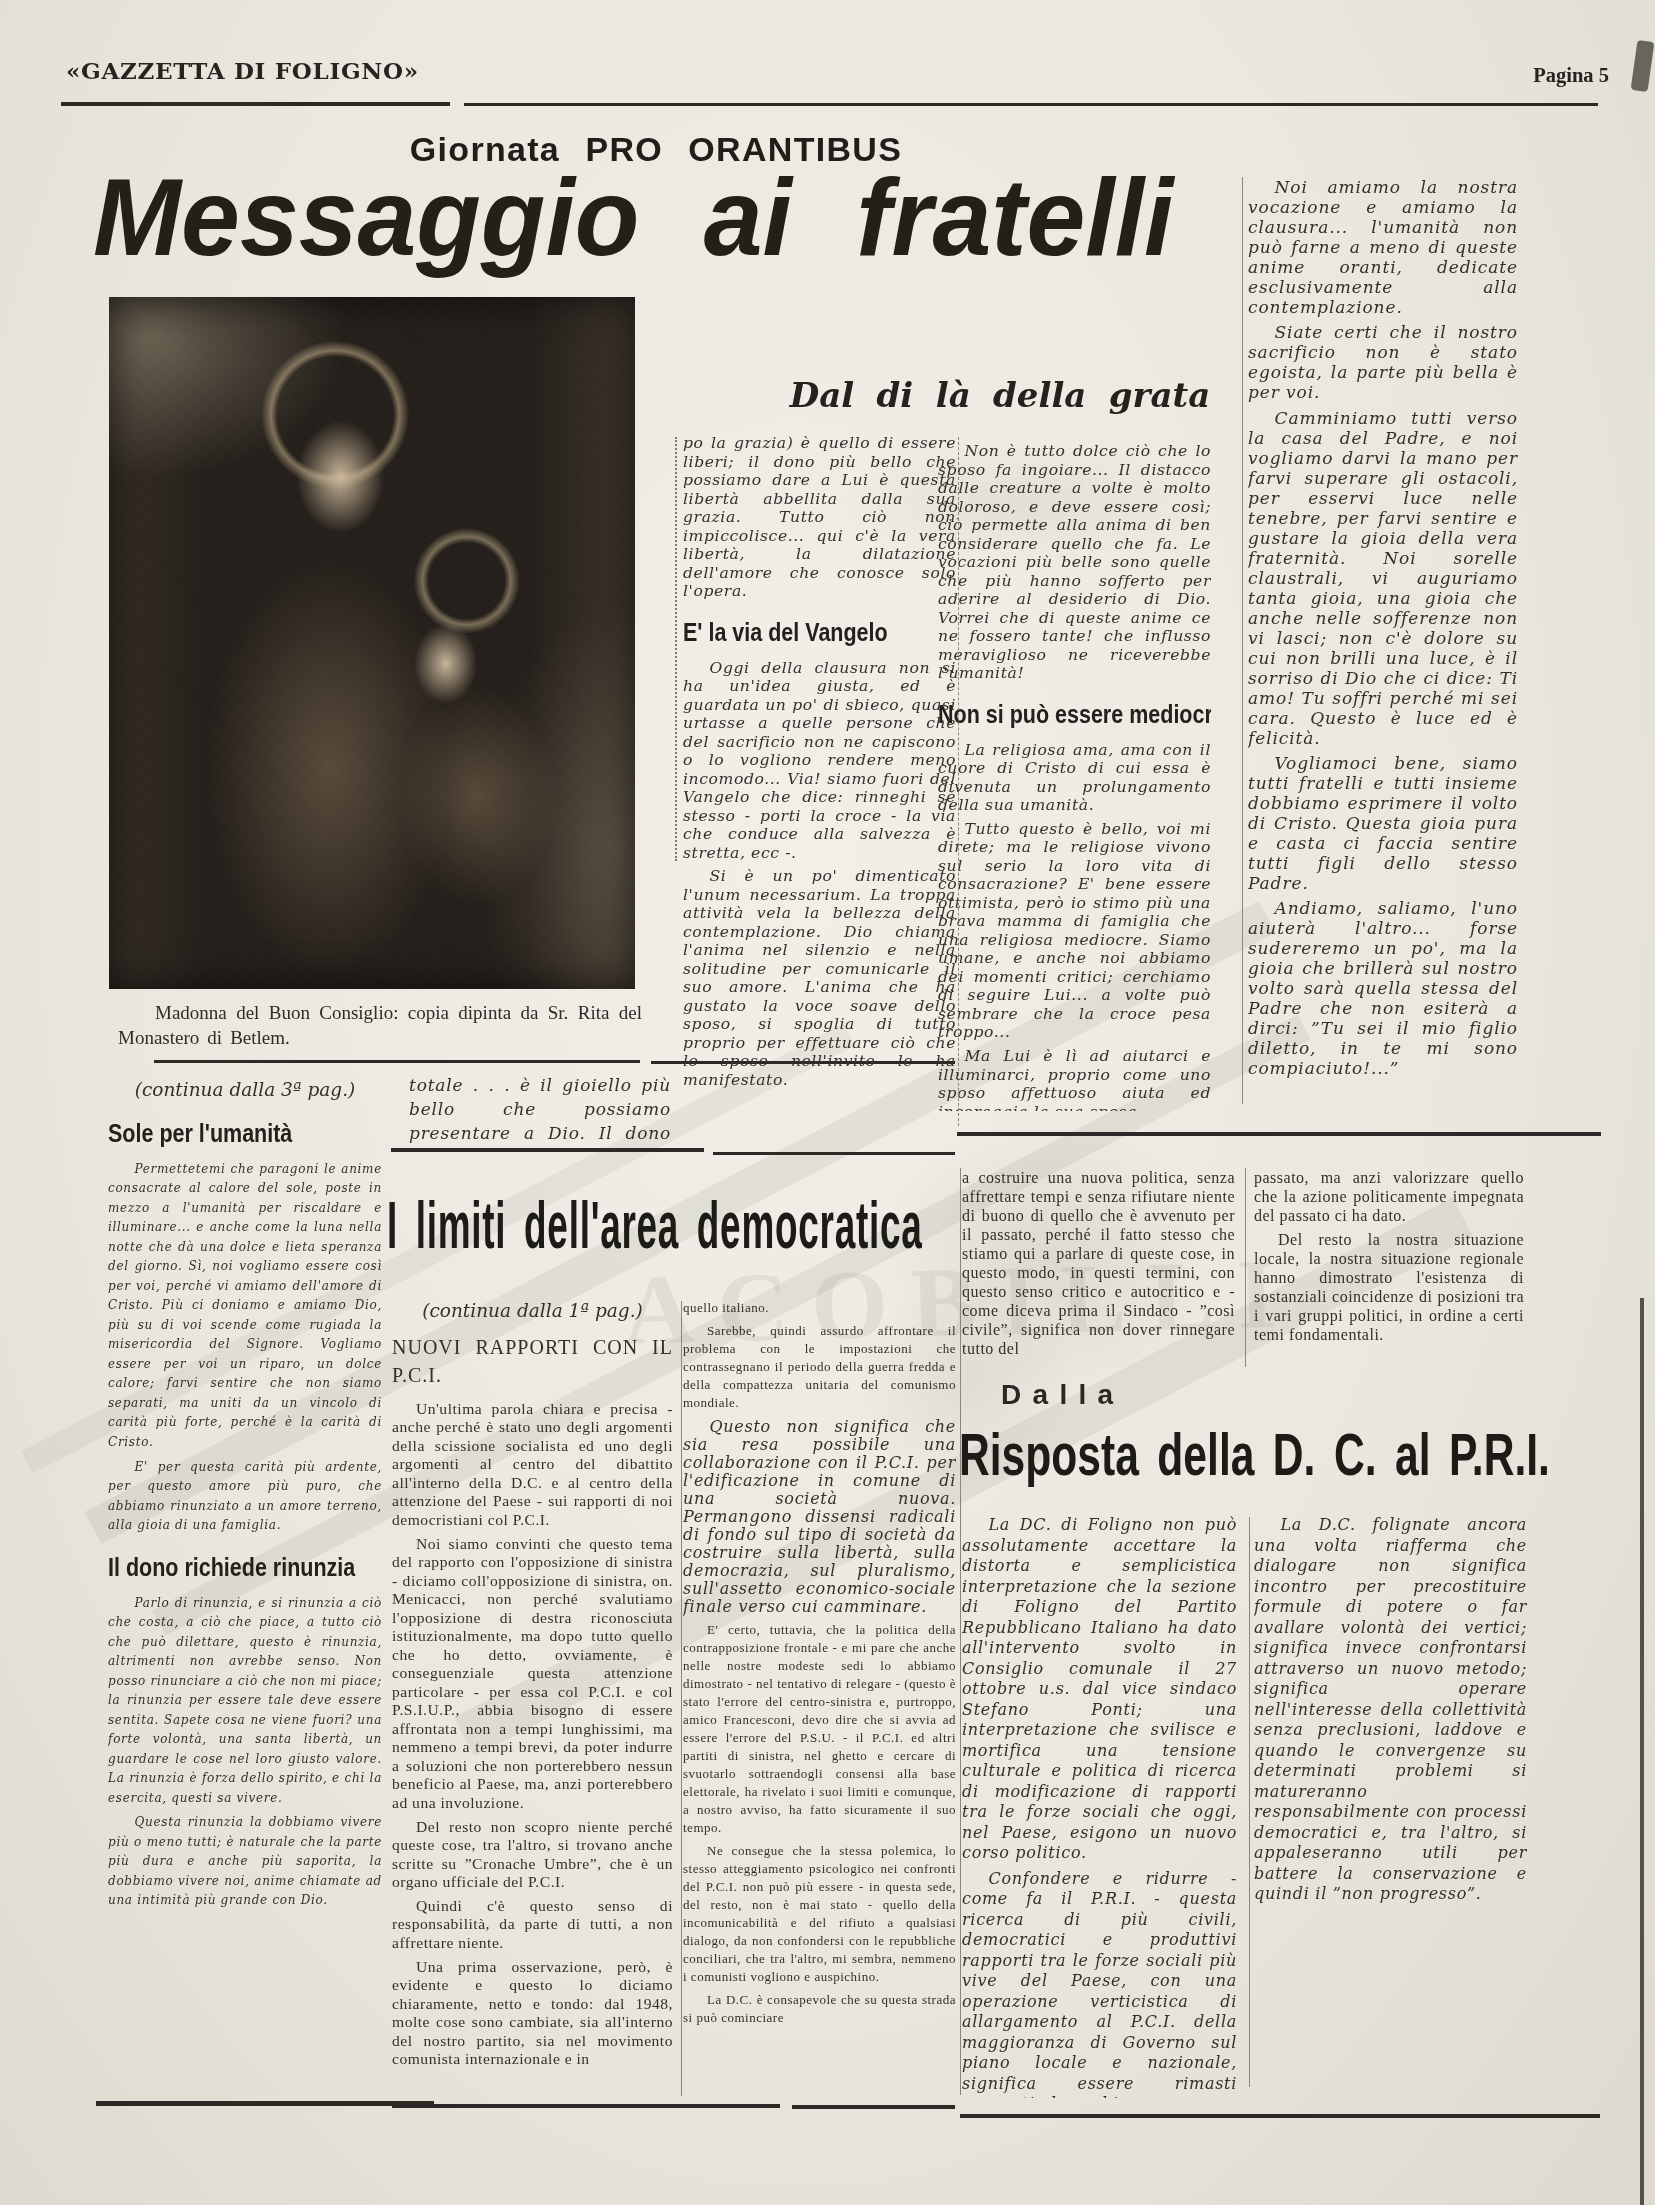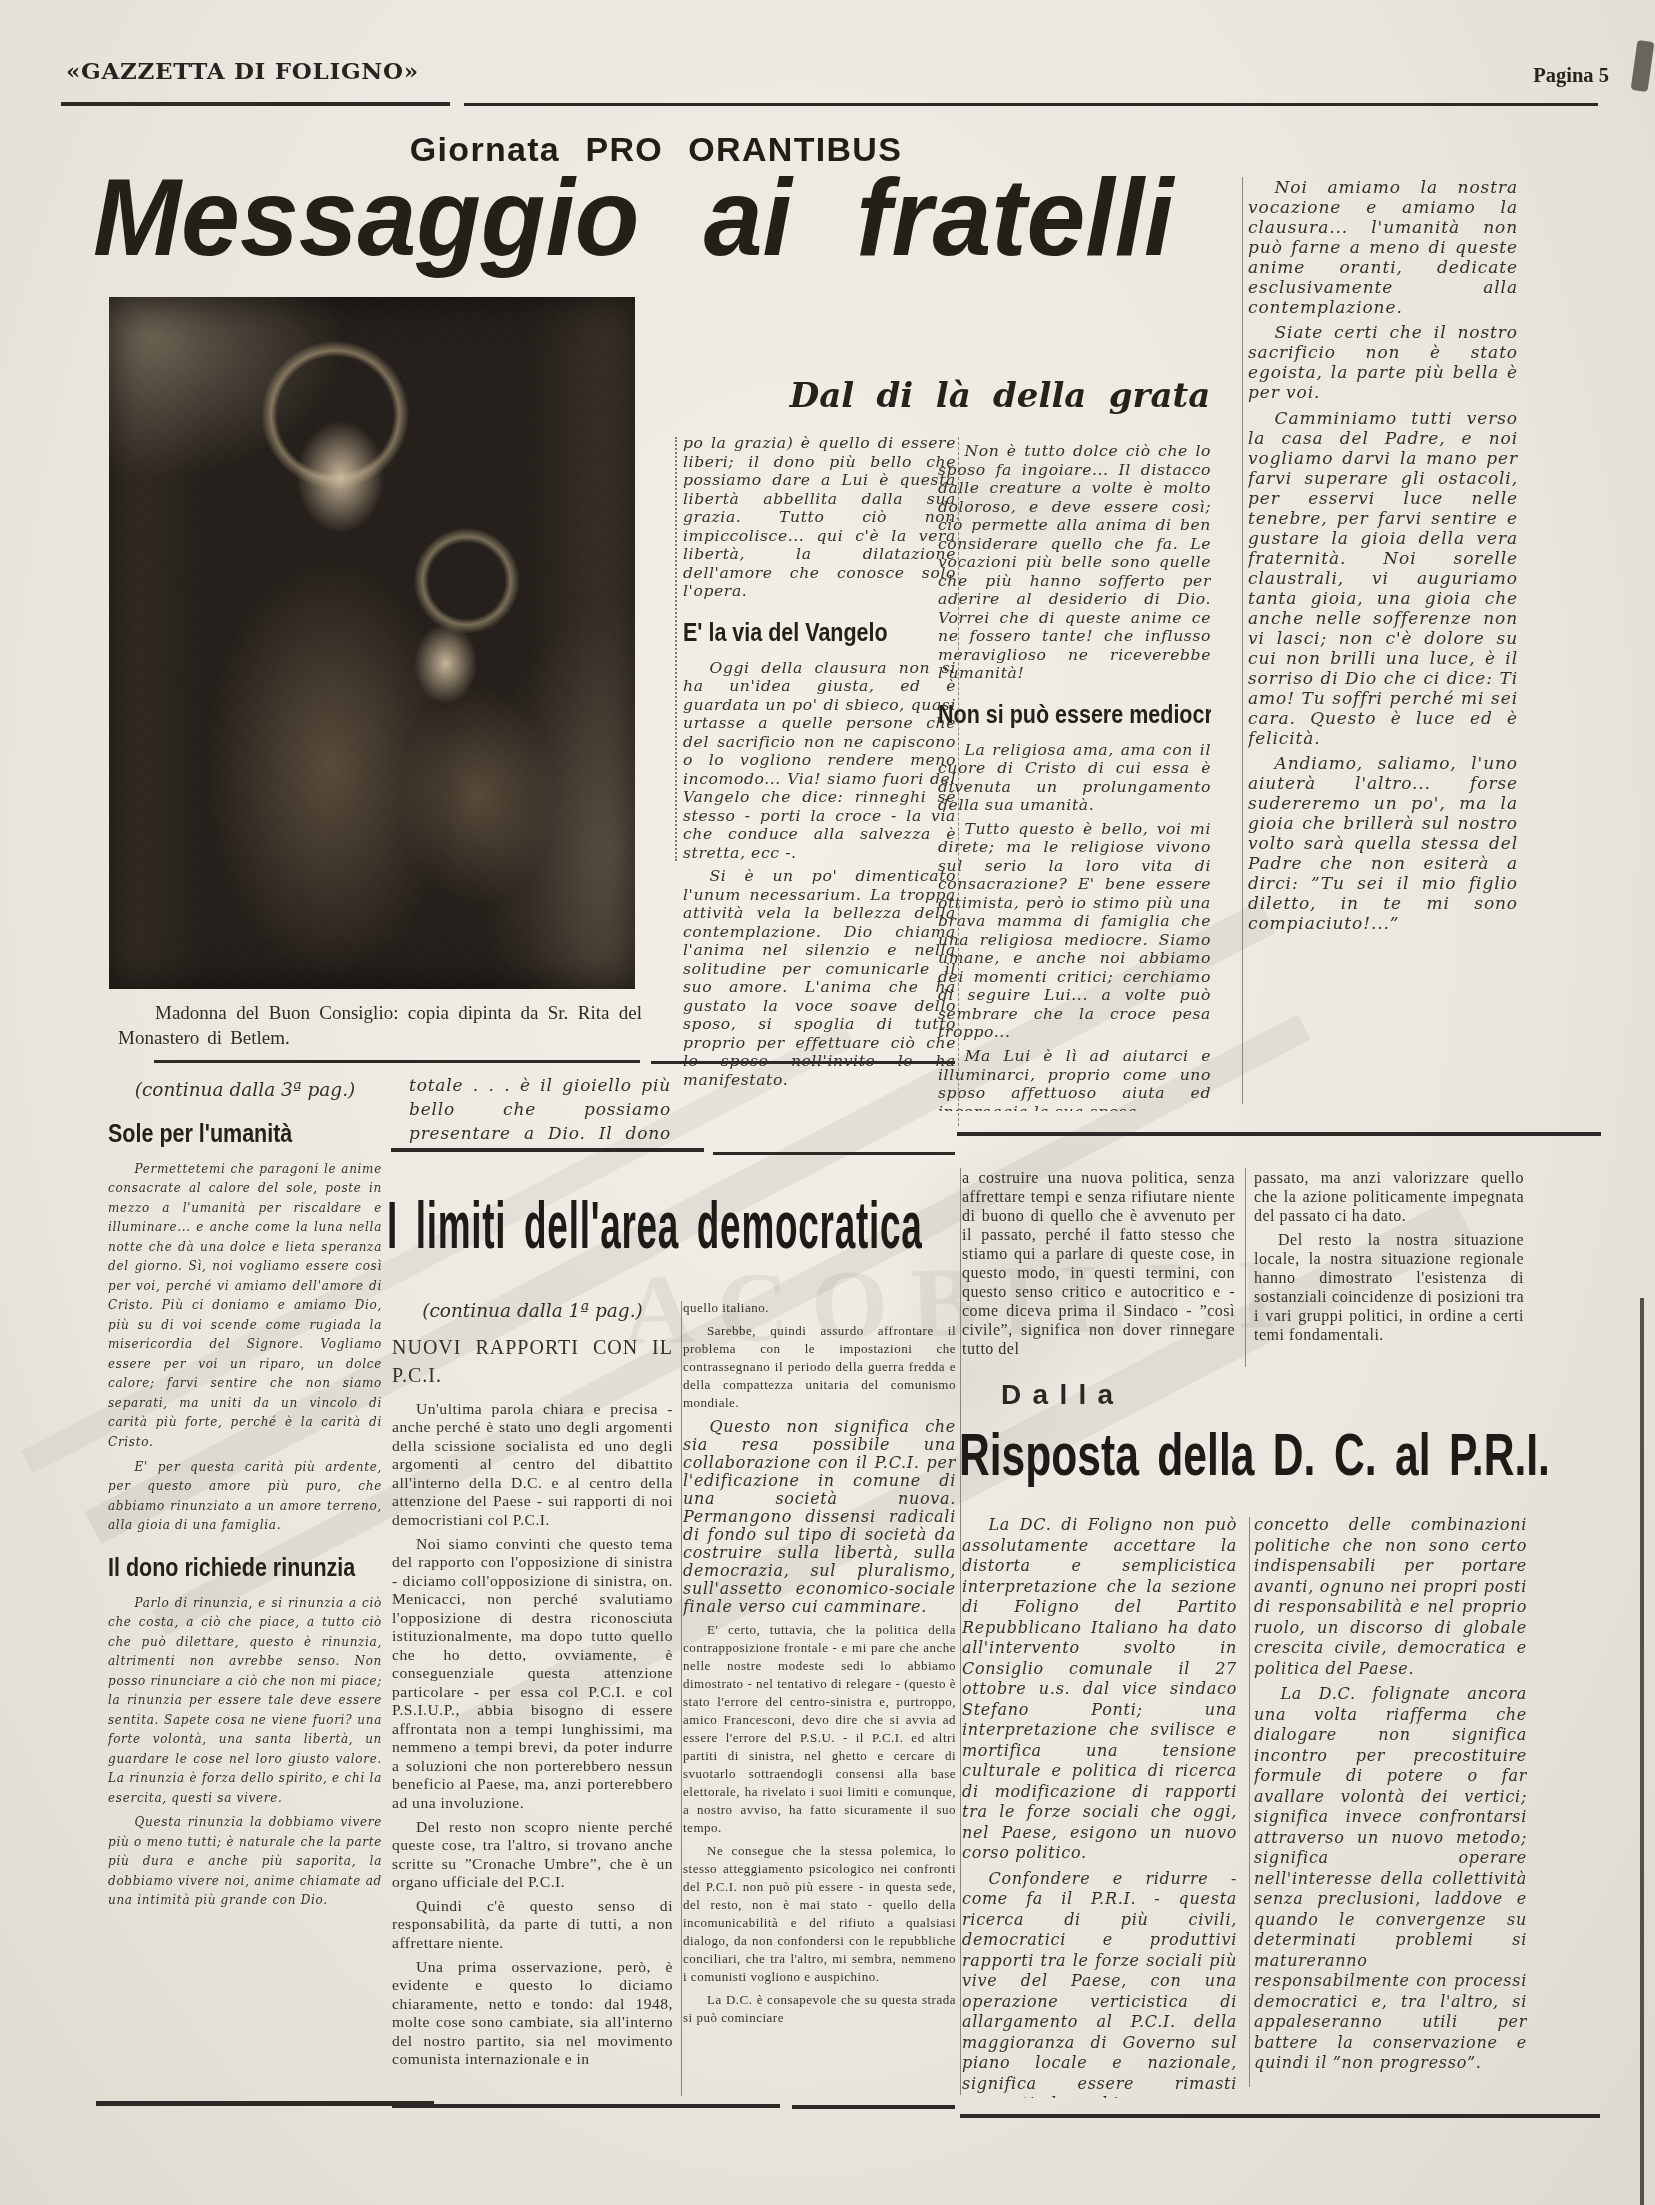--- a/index.html
+++ b/index.html
@@ -118,20 +118,21 @@
       <div class="b-p">Non è tutto dolce ciò che lo sposo fa ingoiare... Il distacco dalle creature a volte è molto doloroso, e deve essere così; ciò permette alla anima di ben considerare quello che fa. Le vocazioni più belle sono quelle che più hanno sofferto per aderire al desiderio di Dio. Vorrei che di queste anime ce ne fossero tante! che influsso meraviglioso ne riceverebbe l'umanità!</div>
       <div class="b-h">Non si può essere mediocri</div>
       <div class="b-p">La religiosa ama, ama con il cuore di Cristo di cui essa è divenuta un prolungamento della sua umanità.</div>
       <div class="b-p">Tutto questo è bello, voi mi direte; ma le religiose vivono sul serio la loro vita di consacrazione? E' bene essere ottimista, però io stimo più una brava mamma di famiglia che una religiosa mediocre. Siamo umane, e anche noi abbiamo dei momenti critici; cerchiamo di seguire Lui... a volte può sembrare che la croce pesa troppo...</div>
       <div class="b-p">Ma Lui è lì ad aiutarci e illuminarci, proprio come uno sposo affettuoso aiuta ed incoraggia la sua sposa.</div>
     </div>
   <div id="colE1" class="abs col" style="left:1248px;top:177px;width:270px;height:947px;">
       <div class="b-p">Noi amiamo la nostra vocazione e amiamo la clausura... l'umanità non può farne a meno di queste anime oranti, dedicate esclusivamente alla contemplazione.</div>
       <div class="b-p">Siate certi che il nostro sacrificio non è stato egoista, la parte più bella è per voi.</div>
       <div class="b-p">Camminiamo tutti verso la casa del Padre, e noi vogliamo darvi la mano per farvi superare gli ostacoli, per esservi luce nelle tenebre, per farvi sentire e gustare la gioia della vera fraternità. Noi sorelle claustrali, vi auguriamo tanta gioia, una gioia che anche nelle sofferenze non vi lasci; non c'è dolore su cui non brilli una luce, è il sorriso di Dio che ci dice: Ti amo! Tu soffri perché mi sei cara. Questo è luce ed è felicità.</div>
+      <div class="b-p">Vogliamoci bene, siamo tutti fratelli e tutti insieme dobbiamo esprimere il volto di Cristo. Questa gioia pura e casta ci faccia sentire tutti figli dello stesso Padre.</div>
       <div class="b-p">Andiamo, saliamo, l'uno aiuterà l'altro... forse sudereremo un po', ma la gioia che brillerà sul nostro volto sarà quella stessa del Padre che non esiterà a dirci: ”Tu sei il mio figlio diletto, in te mi sono compiaciuto!...”</div>
     </div>
 
   <div class="abs vrule dot" style="left:675px;top:437px;width:2px;height:424px;"></div>
   <div class="abs vrule dash" style="left:958px;top:437px;width:1.3px;height:689px;"></div>
   <div class="abs vrule" style="left:1242px;top:177px;width:1.3px;height:927px;"></div>
 
   <div class="abs hrule" style="left:391px;top:1148px;width:313px;height:4px;"></div>
   <div class="abs hrule" style="left:713px;top:1152px;width:242px;height:3.3px;"></div>
   <div class="abs headline-2" style="left:387px;top:1189px;">I limiti dell'area democratica</div>
@@ -170,21 +171,20 @@
   <div class="abs hrule" style="left:792px;top:2105px;width:163px;height:4px;"></div>
 
   <div class="abs dalla" style="left:1001px;top:1379px;">Dalla</div>
   <div class="abs headline-3" style="left:959px;top:1422px;">Risposta della D. C. al P.R.I.</div>
 
   <div id="colR1" class="abs col" style="left:962px;top:1515px;width:275px;height:583px;">
       <div class="b-p">La DC. di Foligno non può assolutamente accettare la distorta e semplicistica interpretazione che la sezione di Foligno del Partito Repubblicano Italiano ha dato all'intervento svolto in Consiglio comunale il 27 ottobre u.s. dal vice sindaco Stefano Ponti; una interpretazione che svilisce e mortifica una tensione culturale e politica di ricerca di modificazione di rapporti tra le forze sociali che oggi, nel Paese, esigono un nuovo corso politico.</div>
       <div class="b-p">Confondere e ridurre - come fa il P.R.I. - questa ricerca di più civili, democratici e produttivi rapporti tra le forze sociali più vive del Paese, con una operazione verticistica di allargamento al P.C.I. della maggioranza di Governo sul piano locale e nazionale, significa essere rimasti ancorati al vecchio</div>
     </div>
   <div id="colR2" class="abs col" style="left:1254px;top:1515px;width:273px;height:583px;">
-      <div class="b-p b-nf">concetto delle combinazioni politiche che non sono certo indispensabili per portare avanti, ognuno nei propri posti di responsabilità e nel proprio ruolo, un discorso di globale crescita civile, democratica e politica del Paese.</div>
       <div class="b-p">La D.C. folignate ancora una volta riafferma che dialogare non significa incontro per precostituire formule di potere o far avallare volontà dei vertici; significa invece confrontarsi attraverso un nuovo metodo; significa operare nell'interesse della collettività senza preclusioni, laddove e quando le convergenze su determinati problemi si matureranno responsabilmente con processi democratici e, tra l'altro, si appaleseranno utili per battere la conservazione e quindi il ”non progresso”.</div>
     </div>
   <div class="abs vrule" style="left:1249px;top:1517px;width:1.3px;height:570px;"></div>
   <div class="abs hrule" style="left:960px;top:2114px;width:640px;height:4px;"></div>
 
   <div class="abs edge-line" style="left:1640px;top:1298px;width:4px;height:907px;"></div>
 
 </div>
 
 

